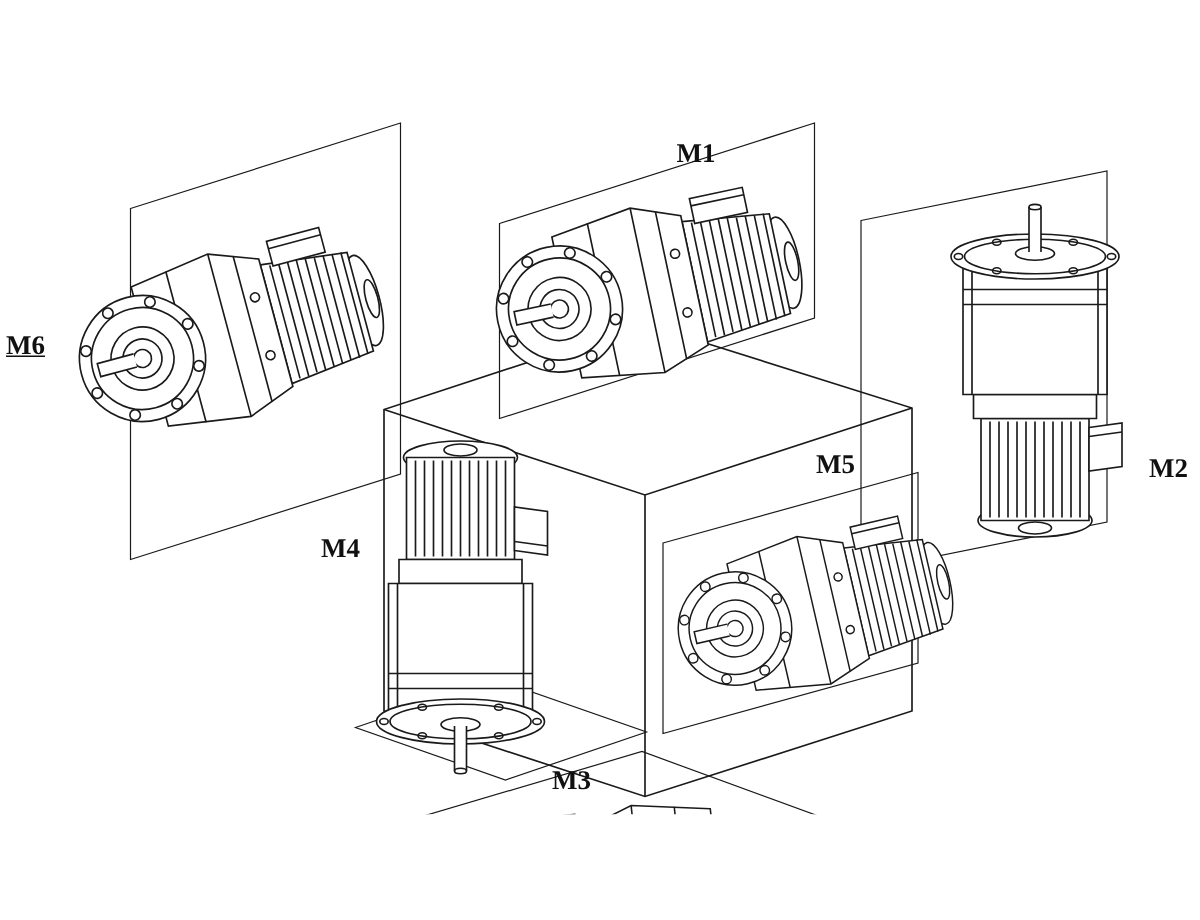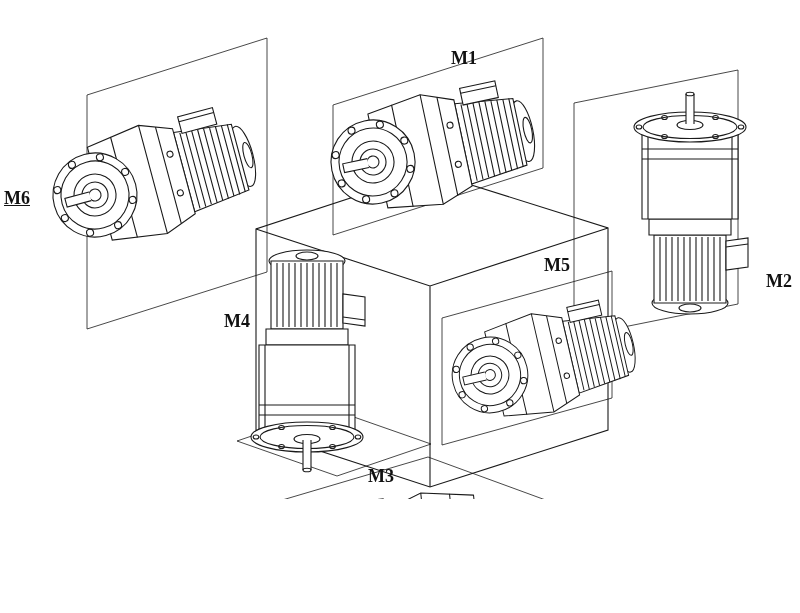--- a/index.html
+++ b/index.html
@@ -7,41 +7,42 @@
     padding: 0;
     background: #ffffff;
   }
   .stage {
     position: relative;
     width: 800px;
     height: 499px;
     background: #ffffff;
     overflow: hidden;
     font-family: "Liberation Serif", serif;
+    margin-top: 44px;
   }
   .stage svg {
     position: absolute;
     left: 0;
     top: 0;
   }
   .lbl {
     position: absolute;
     font-family: "Liberation Serif", serif;
     font-weight: bold;
     font-size: 18px;
     color: #111111;
     line-height: 1;
     white-space: nowrap;
   }
   #lbl-m1 { left: 451px; top: 49px; }
-  #lbl-m2 { left: 766px; top: 272px; }
+  #lbl-m2 { left: 766px; top: 259px; }
   #lbl-m3 { left: 368px; top: 467px; }
-  #lbl-m4 { left: 224px; top: 312px; }
+  #lbl-m4 { left: 214px; top: 312px; }
   #lbl-m5 { left: 544px; top: 256px; }
-  #lbl-m6 { left: 4px;   top: 189px; text-decoration: underline; }
+  #lbl-m6 { left: 4px;   top: 177px; text-decoration: underline; }
 </style>
 </head>
 <body>
 
 <div class="stage">
 
   <svg width="800" height="613" viewBox="0 0 800 613" xmlns="http://www.w3.org/2000/svg" xmlns:xlink="http://www.w3.org/1999/xlink">
 
     <defs>
 

